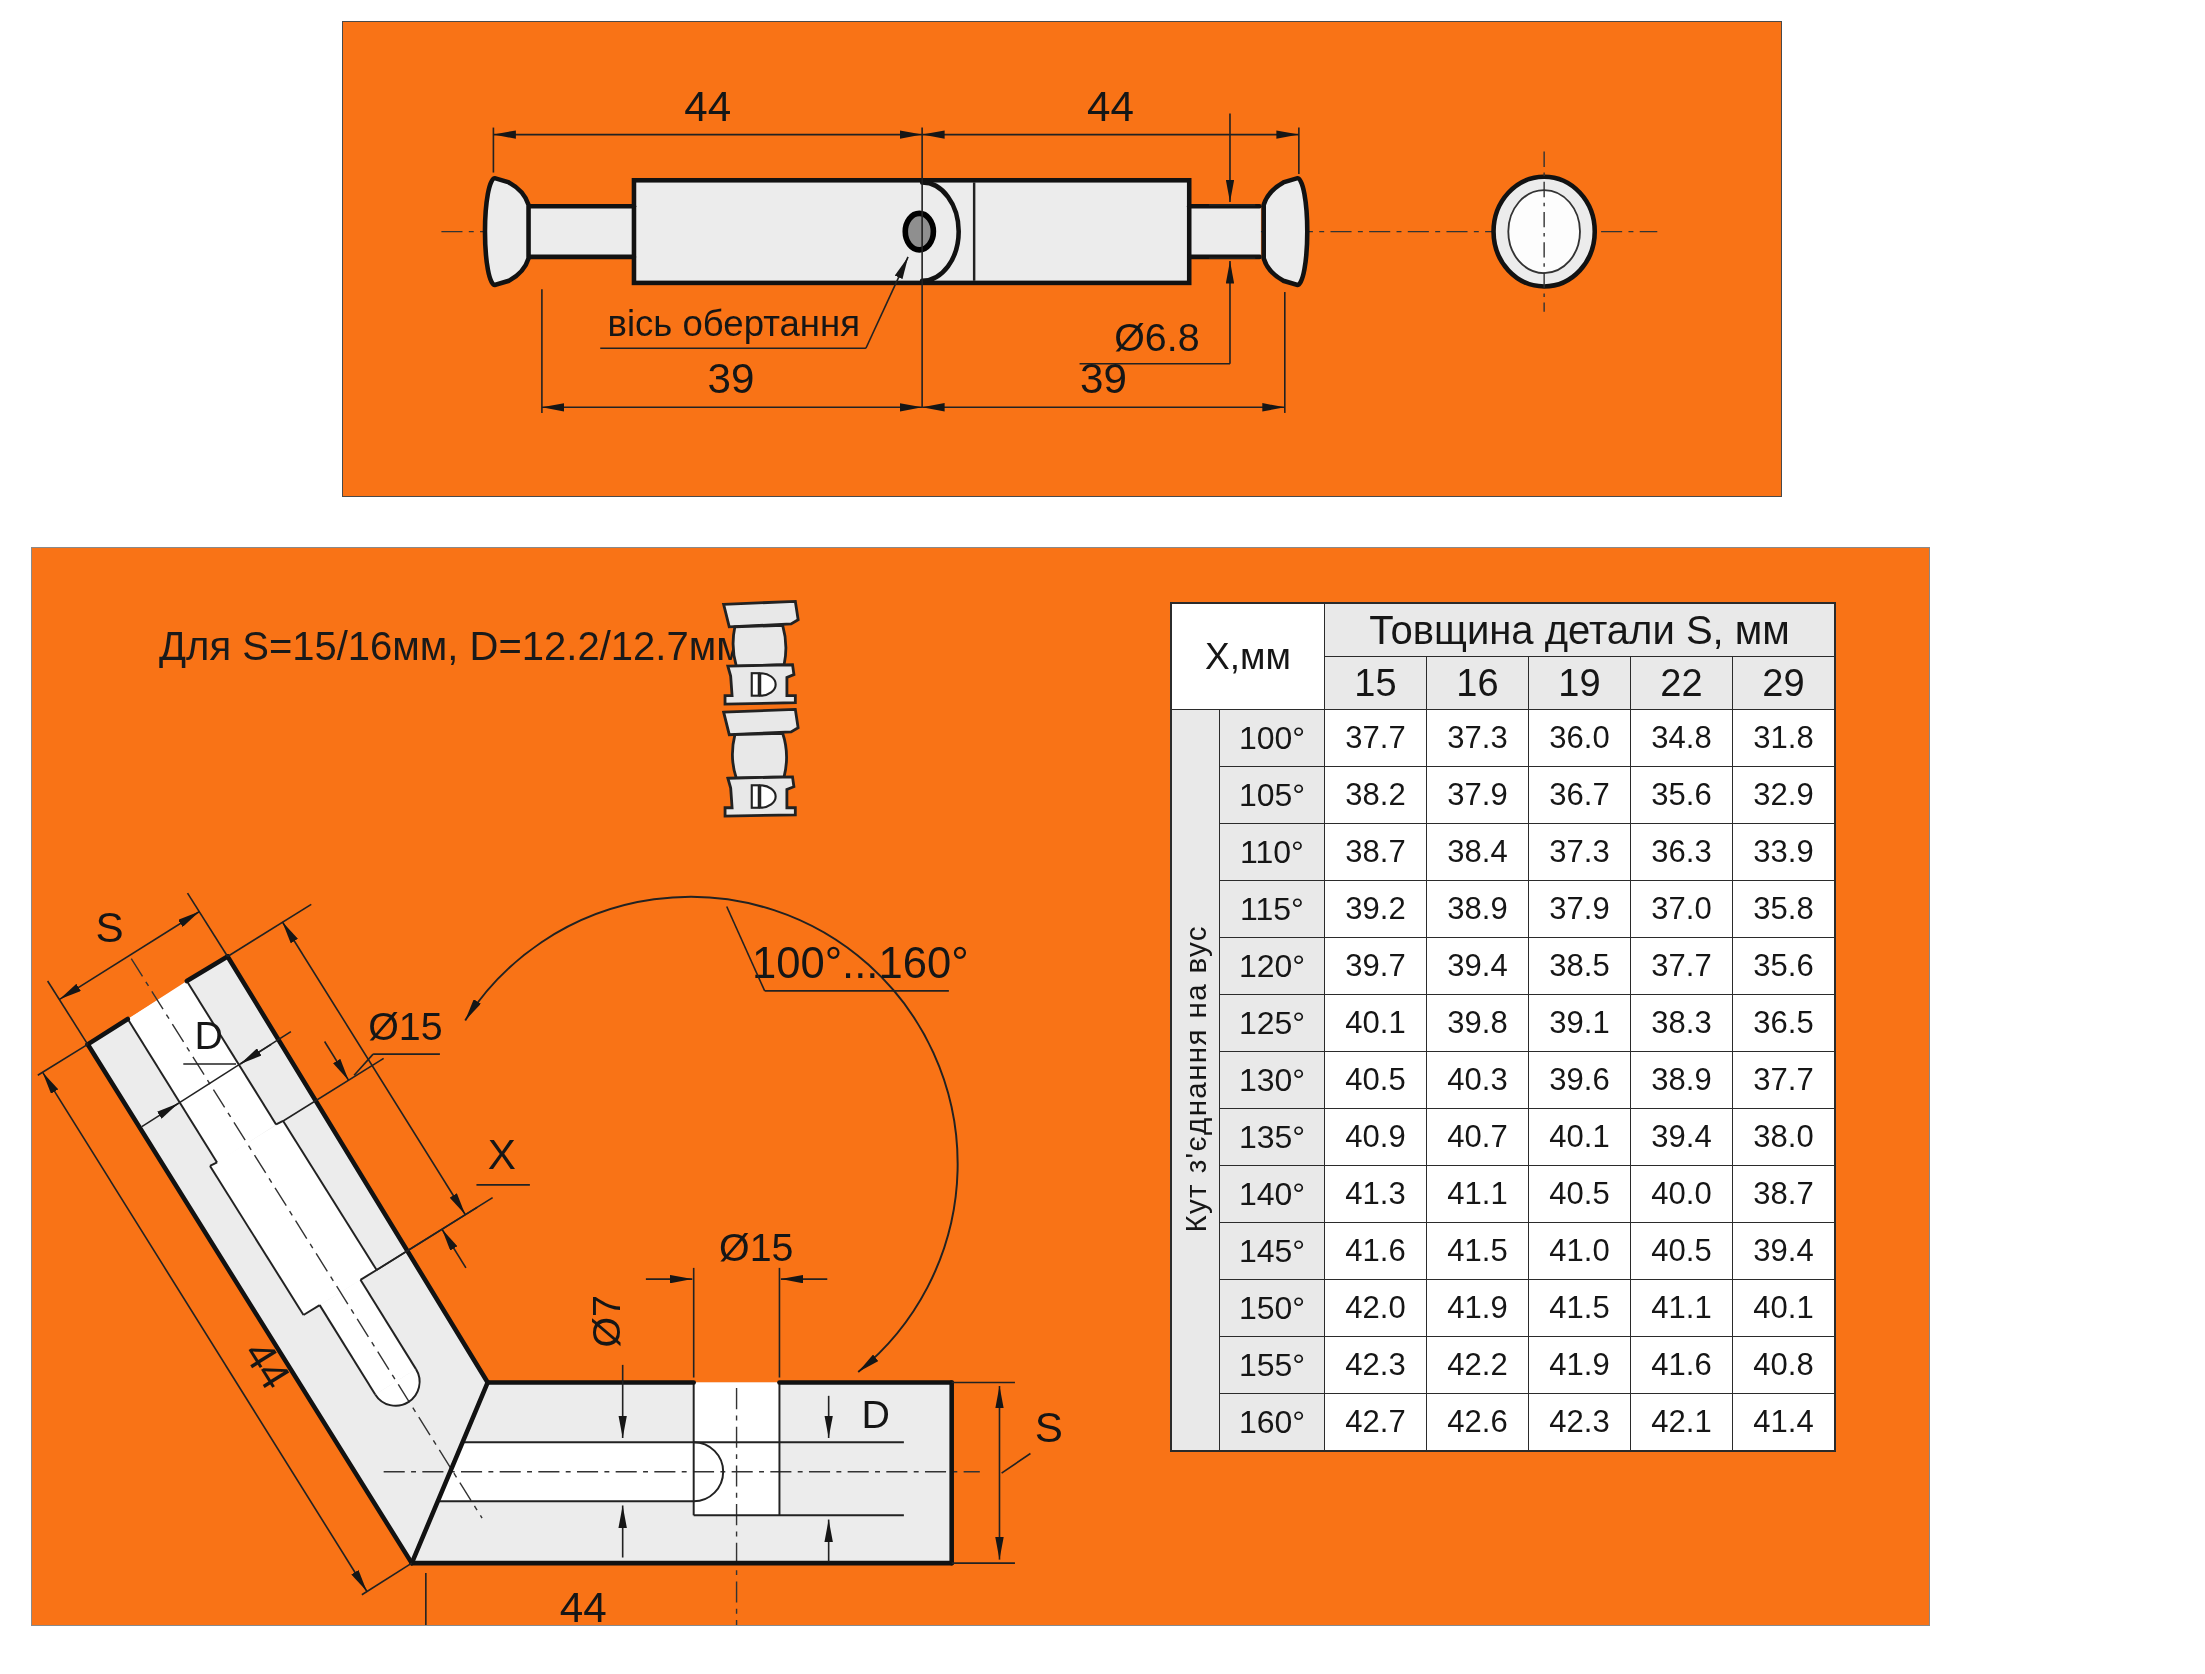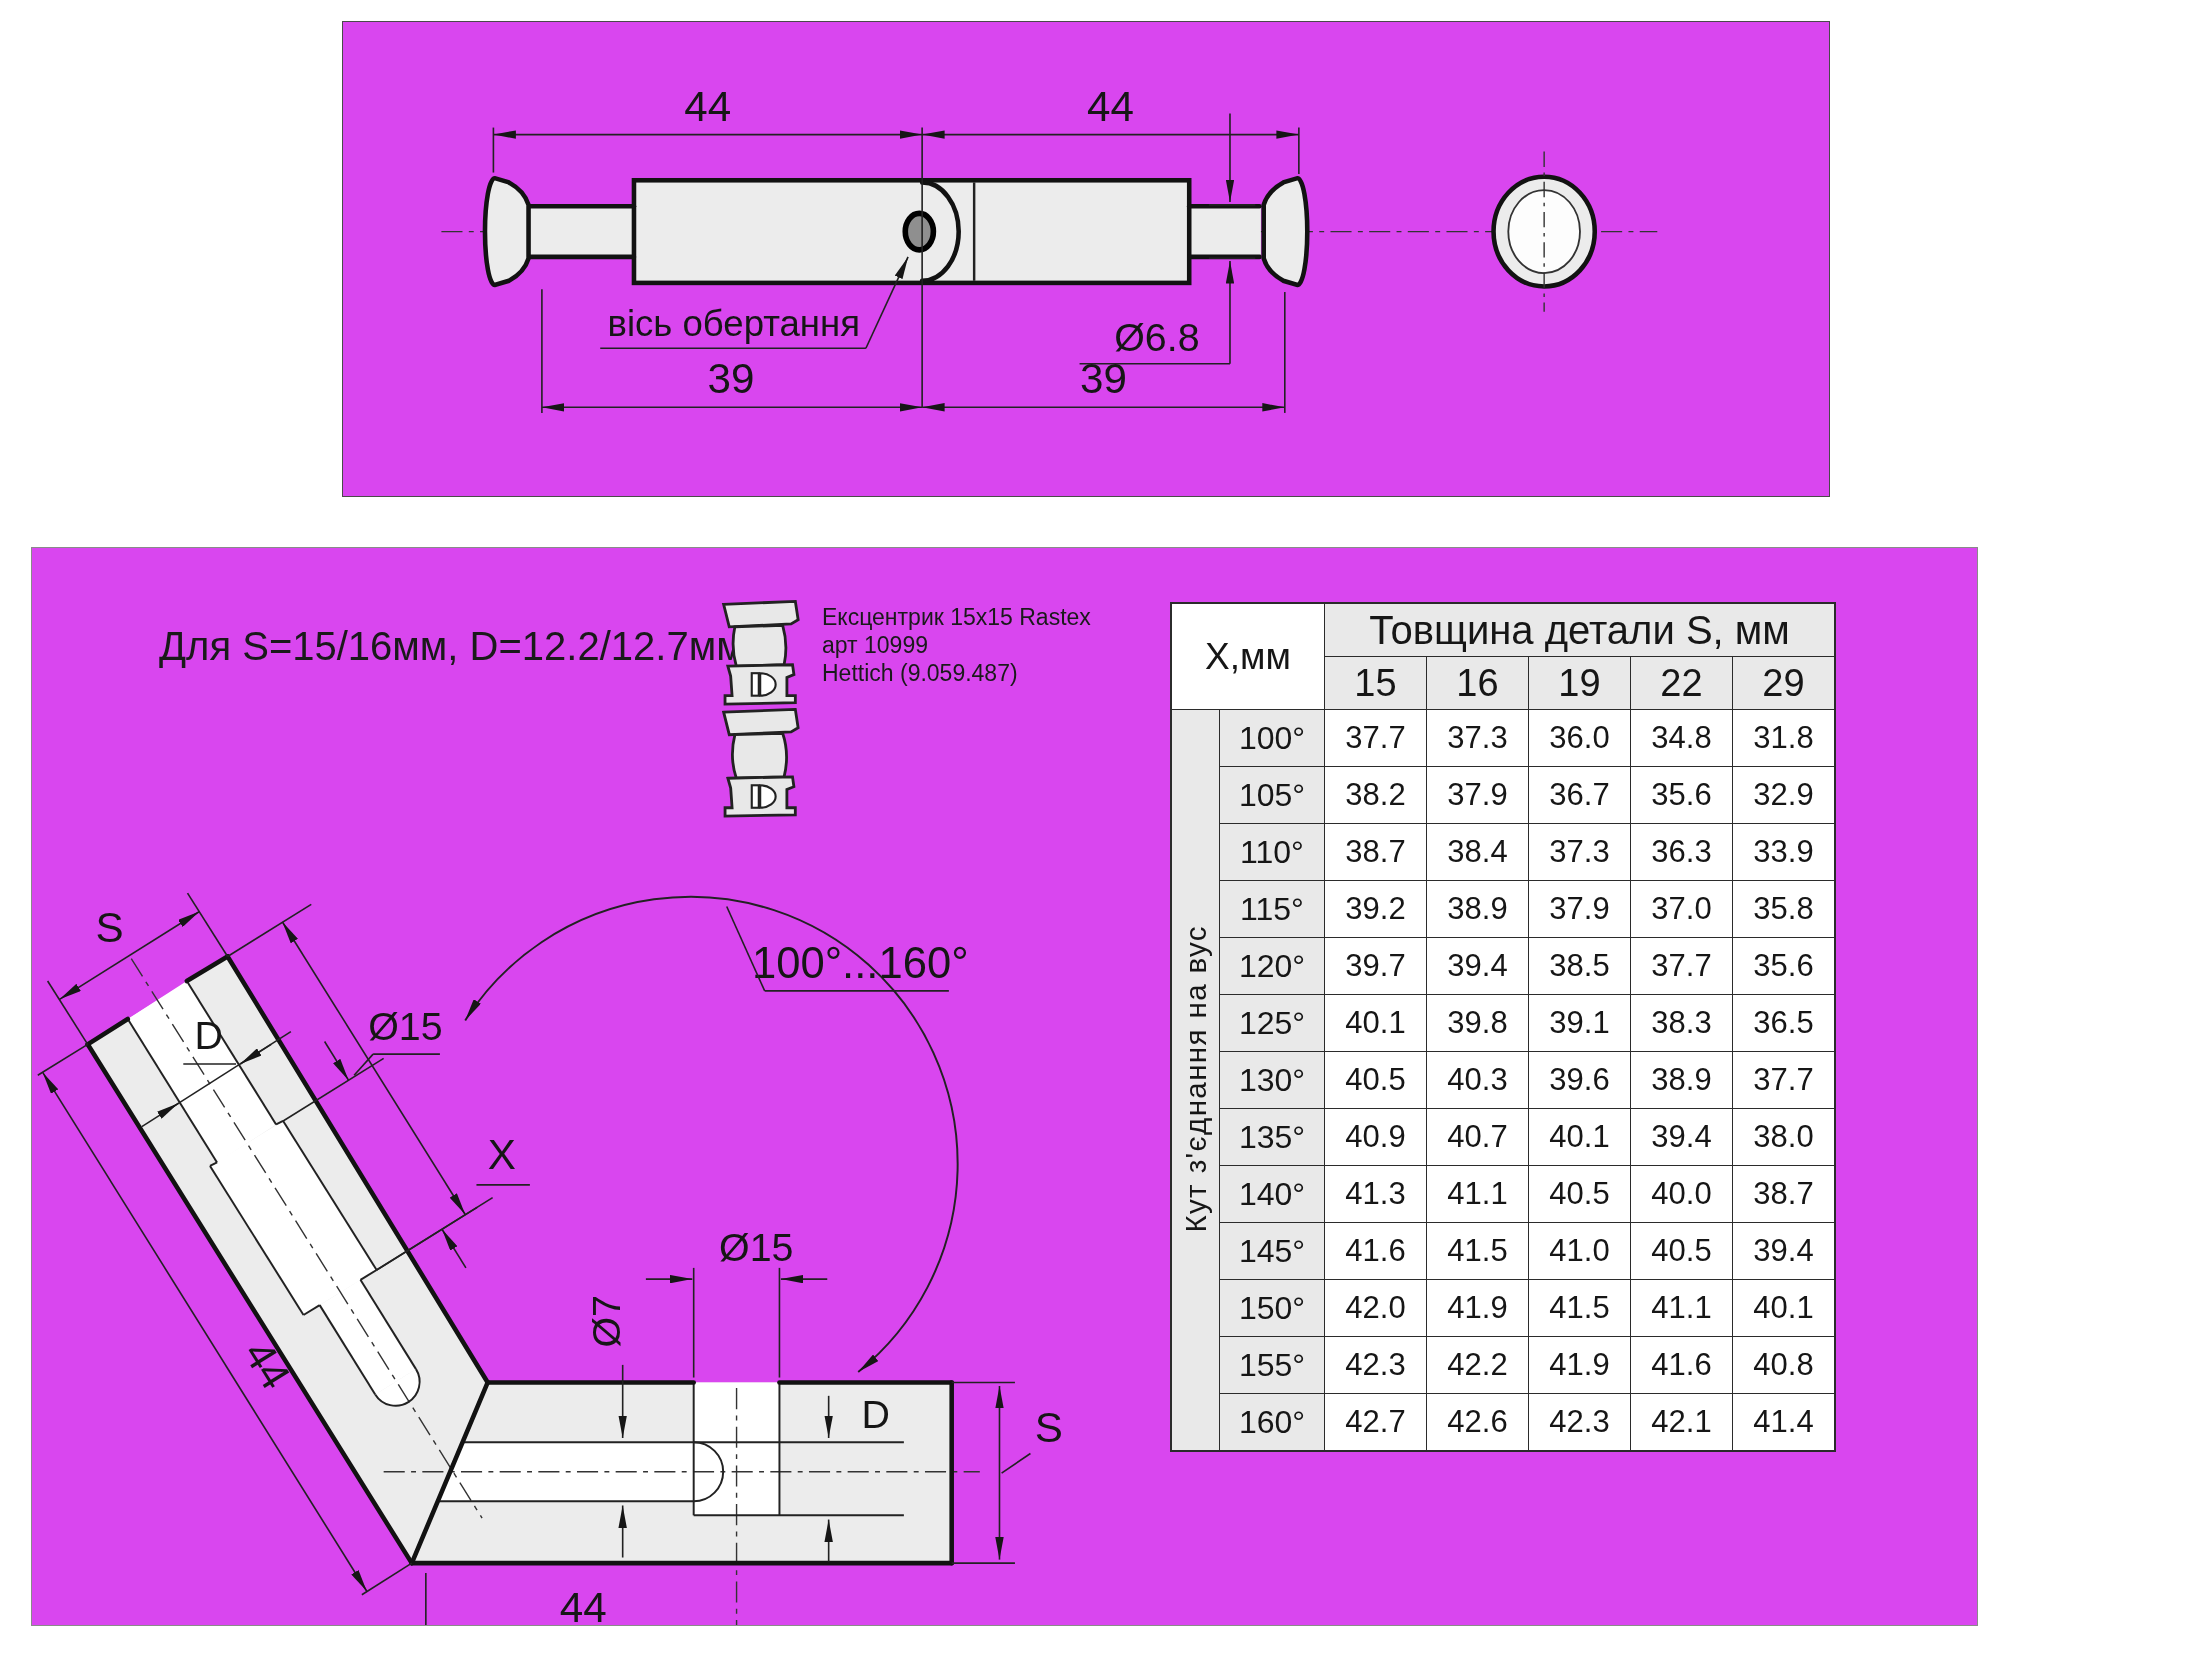--- a/index.html
+++ b/index.html
@@ -1,18 +1,18 @@
 <!DOCTYPE html>
 <html style="font-size:11.2px"><head>
 <meta charset="utf-8">
 <style>
   html,body{margin:0;padding:0;background:#fff;}
   #page{position:relative;width:2205px;height:1675px;background:#fff;overflow:hidden;
         font-family:"Liberation Sans",sans-serif;color:#161616;}
-  .panel{position:absolute;background:#d946ef;padding-left:48px;}
+  .panel{position:absolute;background:#f97316;}
   #top-panel{left:342px;top:21px;width:1438px;height:474px;border:1.4px solid #4a4a4a;}
   #bottom-panel{left:31px;top:547px;width:1897px;height:1077px;border:1.4px solid #8a8a8a;}
   svg{position:absolute;left:0;top:0;}
   
   .bold{stroke:#121212;stroke-width:6.5;fill:none;stroke-linecap:round;}
   .med{stroke:#222;stroke-width:3.5;fill:none;}
   .thin{stroke:#222;stroke-width:2.3;fill:none;}
   .thin2{stroke:#222;stroke-width:2.8;fill:none;}
   .cl{stroke:#333;stroke-width:2;fill:none;stroke-dasharray:30 9 7 9;}
   .cl2{stroke:#333;stroke-width:2;fill:none;stroke-dasharray:22 8 5 8;}
@@ -109,25 +109,20 @@
   <div id="bottom-panel" class="panel">
 
     <div class="note-label" style="left:127px;top:76px;">Для S=15/16мм, D=12.2/12.7мм</div>
     <svg class="cam-icon" style="left:686px;top:52px;" width="90" height="107" viewBox="0 0 128 152">
       <path d="M8,6 L110,2 L114,28 L104,34 L16,38 Z" fill="#e8e8e8" stroke="#222" stroke-width="4"></path>
       <path d="M24,38 Q18,66 26,94 L94,92 Q100,64 92,36 Z" fill="#e8e8e8" stroke="#222" stroke-width="4"></path>
       <path d="M14,94 L106,92 L108,106 L98,110 L98,136 L110,136 L110,146 L10,148 L10,136 L20,136 L18,108 Z" fill="#e8e8e8" stroke="#222" stroke-width="4"></path>
       <rect x="48" y="104" width="10" height="32" fill="#fff" stroke="#222" stroke-width="3"></rect>
       <path d="M60,104 A22,16 0 0 1 60,136 Z" fill="#fff" stroke="#222" stroke-width="3"></path>
     </svg>
-    <div class="cam-lines" style="left:790px;top:55px;">
-      <div>Ексцентрик 15x15 Rastex</div>
-      <div>арт 10999</div>
-      <div>Hettich (9.059.487)</div>
-    </div>
 
     <svg class="cam-icon" style="left:686px;top:160px;" width="90" height="111" viewBox="0 0 128 158">
       <path d="M8,6 L110,2 L114,28 L104,34 L16,38 Z" fill="#e8e8e8" stroke="#222" stroke-width="4"></path>
       <path d="M24,38 Q16,70 26,100 L94,98 Q102,66 92,36 Z" fill="#e8e8e8" stroke="#222" stroke-width="4"></path>
       <path d="M14,100 L106,98 L108,112 L98,116 L98,142 L110,142 L110,152 L10,154 L10,142 L20,142 L18,114 Z" fill="#e8e8e8" stroke="#222" stroke-width="4"></path>
       <rect x="48" y="110" width="10" height="32" fill="#fff" stroke="#222" stroke-width="3"></rect>
       <path d="M60,110 A22,16 0 0 1 60,142 Z" fill="#fff" stroke="#222" stroke-width="3"></path>
     </svg>
 
     <svg width="1097" height="1077" viewBox="0 0 1560 1532" style="left:0;top:0;">

